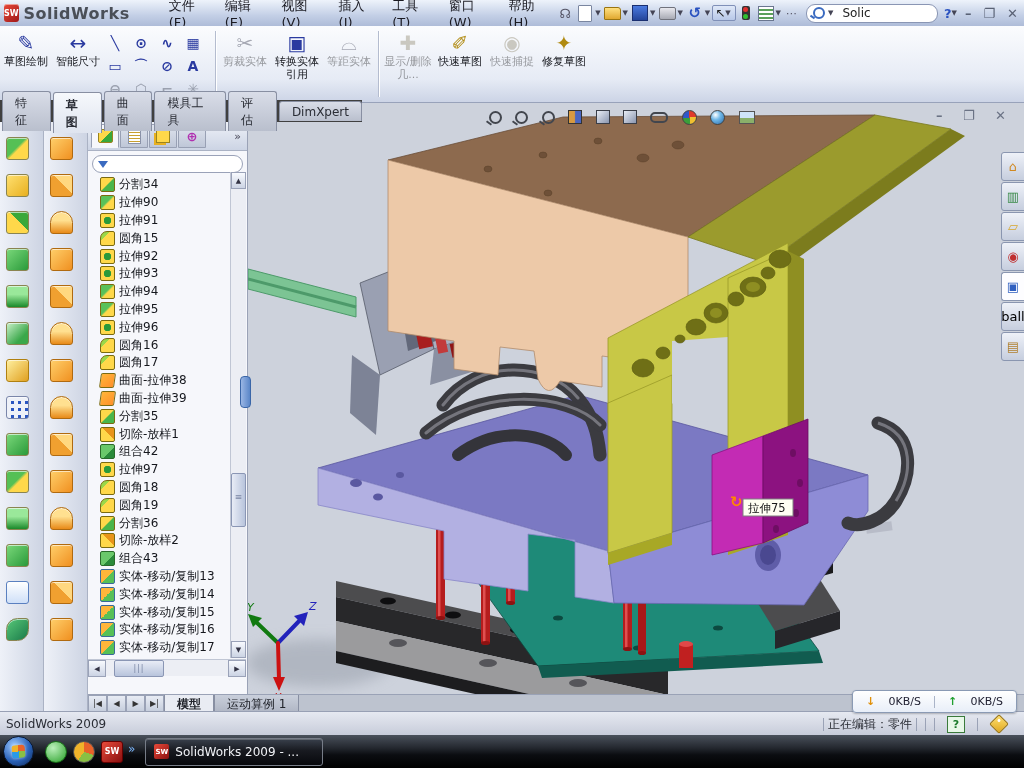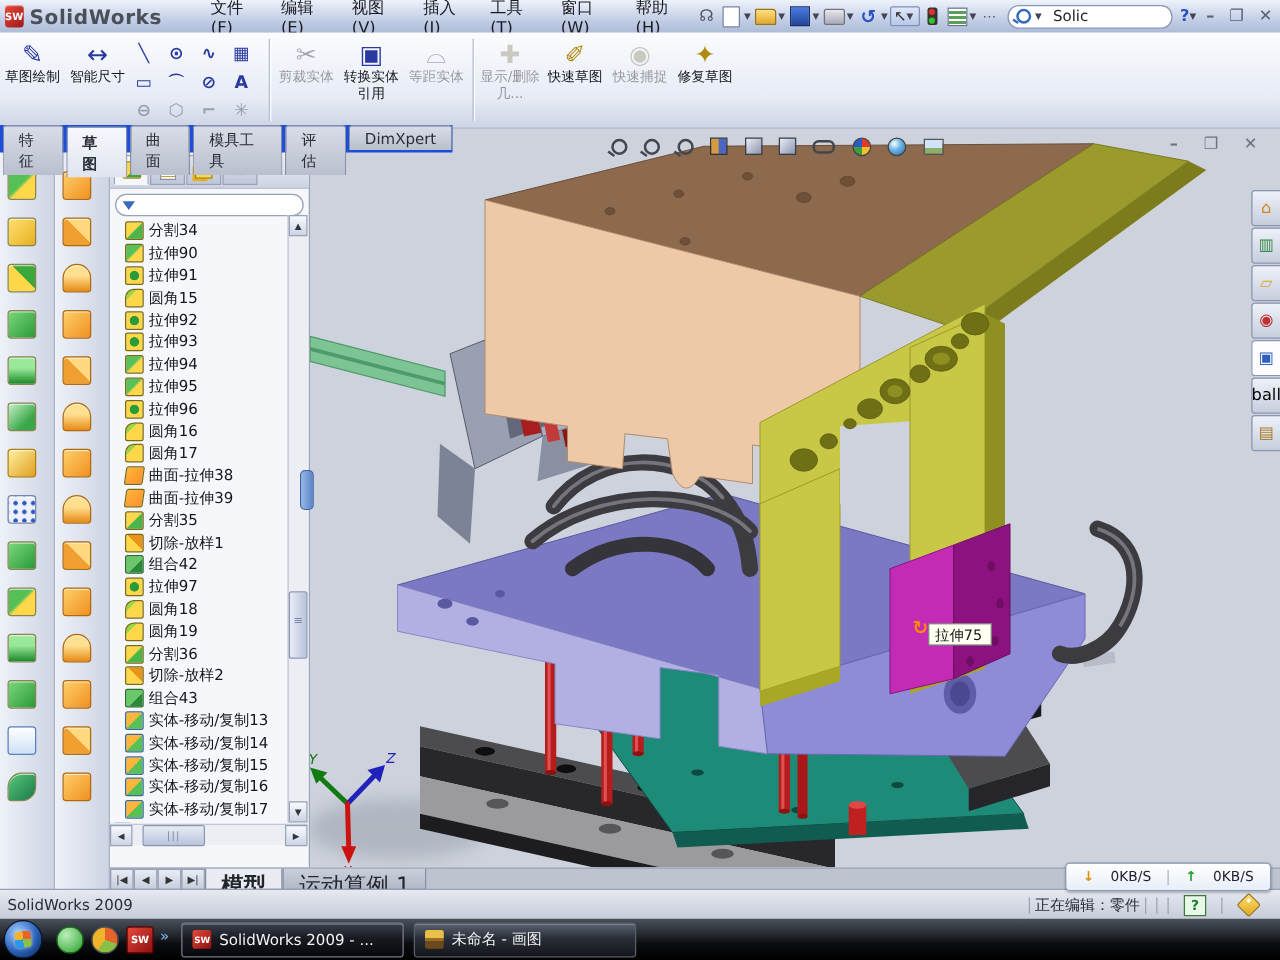--- a/index.html
+++ b/index.html
@@ -49,21 +49,21 @@
   .sk-g{width:18px;text-align:center;font-size:14px;color:#2a3aa0;font-weight:bold;}
   .sk-g.mut{color:#9aa0ae;}
   .sk-dd{font-size:7px;color:#667;width:8px;}
   .stack{display:flex;flex-direction:column;margin:3px 2px;opacity:.45;}
   .stack-row{display:flex;align-items:center;height:22px;white-space:nowrap;}
   .stack-row .sico{width:16px;height:14px;margin-right:4px;background:
      repeating-linear-gradient(90deg,#8a94a8 0 4px,transparent 4px 6px);border-radius:2px;}
   .stack-row span.lbl{font-size:12px;color:#3a3f4a;}
   .watermark{right:8px;top:28px;font-size:60px;font-style:italic;font-weight:bold;color:#9aa4ba;opacity:.35;}
   
-  #tabrow{left:0;top:100px;width:362px;height:22px;background:#1d4ed8;display:flex;align-items:flex-start;z-index:6;}
+  #tabrow{left:0;top:100px;width:362px;height:22px;background:#404040;display:flex;align-items:center;z-index:6;}
   .cmtab{padding:3px 12px 2px;margin-left:2px;font-size:12px;color:#2a2d35;
     background:linear-gradient(#d9dde8,#b9bfcd);border:1px solid #888fa2;border-bottom:0;border-radius:3px 3px 0 0;}
   .cmtab.active{background:linear-gradient(#f6f8fc,#dfe4ef);font-weight:bold;position:relative;top:1px;padding-top:4px;}
   
   #lefttools{left:0;top:122px;width:88px;height:590px;
     background:linear-gradient(90deg,#f4f6fa,#ccd3e2 44px,#f4f6fa 45px,#ccd3e2);display:flex;}
   .tcol{width:44px;display:flex;flex-direction:column;align-items:center;padding-top:8px;
     border-right:1px solid #aab2c4;background:linear-gradient(90deg,#eef1f8,#cdd4e3);}
   .tcell{height:37px;display:flex;align-items:center;}
   .ticon{width:21px;height:21px;border-radius:3px;border:1px solid #8a8450;box-shadow:inset 0 1px rgba(255,255,255,.6);}
@@ -148,21 +148,21 @@
   #speedwidget{left:852px;top:690px;width:163px;height:21px;background:linear-gradient(#ffffff,#e8eef8);
     border:1px solid #8a9ab4;border-radius:4px;display:flex;align-items:center;justify-content:space-evenly;
     font-size:11px;color:#223;z-index:12;box-shadow:0 1px 2px rgba(0,0,0,.25);}
   .spd-down{color:#e0900a;font-weight:bold;}
   .spd-up{color:#22a030;font-weight:bold;}
   .spd-sep{width:1px;height:12px;background:#aab4c8;}
   
   #modeltabs{left:88px;top:694px;width:936px;height:17px;background:#bdc3cf;display:flex;align-items:stretch;border-top:1px solid #9aa2b6;}
   .vcr{width:17px;border:1px solid #9aa2b6;background:linear-gradient(#e8ecf4,#c6cedd);
     font-size:8px;color:#333;display:flex;align-items:center;justify-content:center;}
-  .mtab{padding:1px 12px;font-size:18px;color:#22252c;border:1px solid #888fa2;border-top:0;
+  .mtab{padding:1px 12px;font-size:12px;color:#22252c;border:1px solid #888fa2;border-top:0;
     background:linear-gradient(#c9cfdb,#b2b8c6);}
   .mtab.active{background:#e9ecf3;font-weight:bold;}
   
   #statusbar{left:0;top:711px;width:1024px;height:24px;background:linear-gradient(#e6e9f1,#c6cbd9);
     border-top:1px solid #98a0b4;display:flex;align-items:center;color:#2a2d35;}
   #statusbar .left{margin-left:6px;font-size:12px;}
   #statusbar .right{margin-left:auto;display:flex;align-items:center;margin-right:8px;}
   .st-sep{width:1px;height:13px;background:#9aa2b6;margin:0 4px;}
   .qbox{width:16px;height:15px;background:#e8f8e8;border:1px solid #3a7a3a;color:#1a7a2a;font-weight:bold;
     font-size:11px;display:flex;align-items:center;justify-content:center;margin:0 8px;}
@@ -1040,18 +1040,14 @@
   <div class="ql ql-ball"></div>
   <div class="ql ql-sw">SW</div>
   <div class="ql-chev">»</div>
   <div style="display:flex">
 
       <div class="taskbtn active">
         <span class="tb-sw">SW</span>
         <span>SolidWorks 2009 - ...</span>
       </div>
 
-      <div class="taskbtn">
-        <span class="tb-paint"></span>
-        <span>未命名 - 画图</span>
-      </div>
     </div>
 </div>
 
 </body></html>

